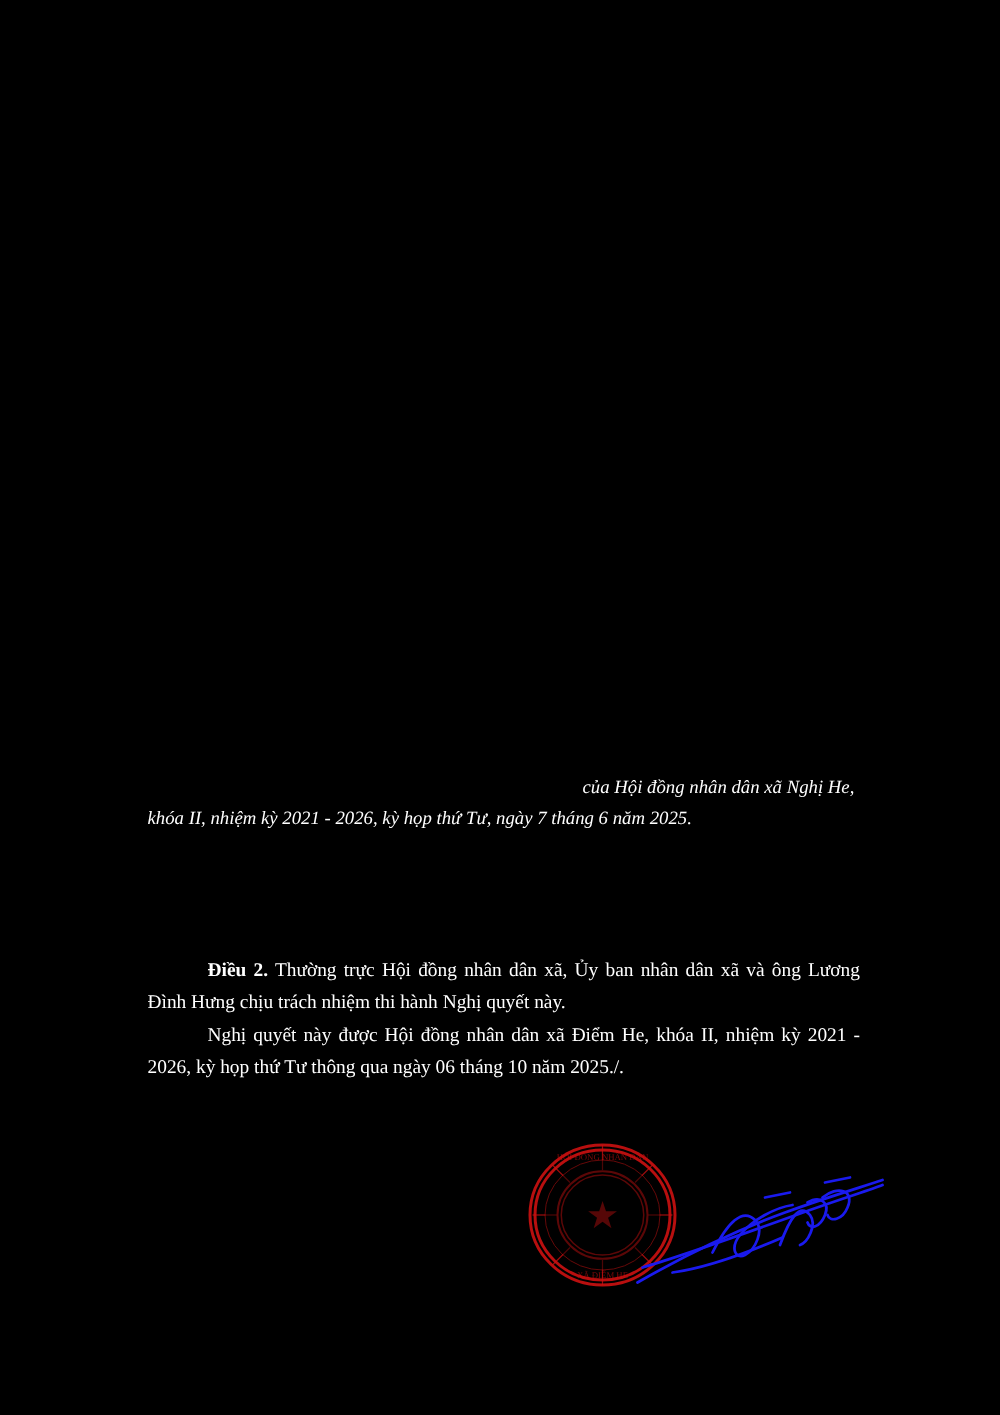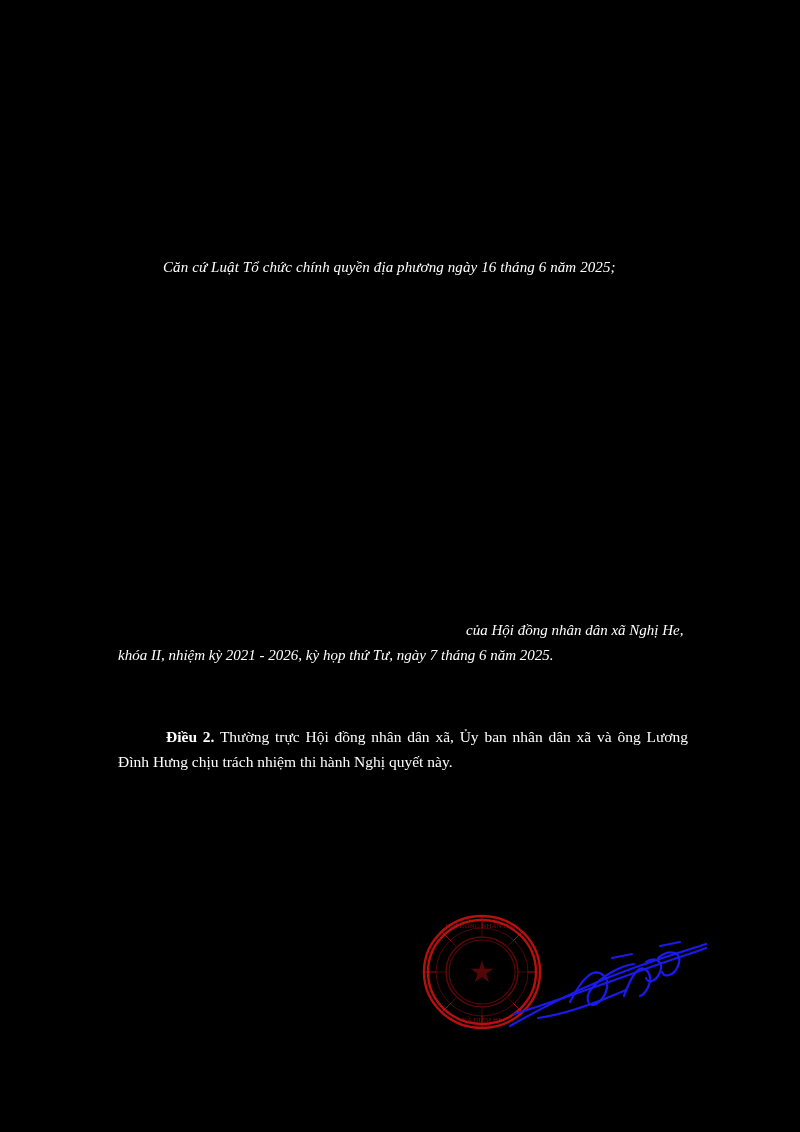--- a/index.html
+++ b/index.html
@@ -50,21 +50,21 @@
   #para-hdnd .masked {
     
     display: inline-block;
     width: 348px;
     height: 1px;
   }
 
   
   #para-dieu2 {
     left: 118px;
-    top: 724px;
+    top: 764px;
     width: 570px;
     font-size: 15.5px;
     line-height: 25px;
     text-align: justify;
   }
   #para-dieu2 .indent { display: inline-block; width: 48px; }
 
   
   #para-thongqua {
     left: 118px;
@@ -97,27 +97,27 @@
     top: 10px;
     width: 200px;
     height: 120px;
   }
 </style>
 </head>
 <body>
 
 <div id="page">
 
-  <div class="doc-text" id="line-canccu">Căn cứ Luật Tổ chức chính quyền địa phương ngày 16 tháng 6 năm 2025;</div>
 
   <div class="doc-text" id="para-hdnd"><span class="masked"></span><span>của Hội đồng nhân dân xã Nghị He,</span>
 <span>khóa II, nhiệm kỳ 2021 - 2026, kỳ họp thứ Tư, ngày 7 tháng 6 năm 2025.</span></div>
 
   <div class="doc-text" id="para-dieu2"><span class="indent"></span><span class="bold">Điều 2.</span><span> Thường trực Hội đồng nhân dân xã, Ủy ban nhân dân xã và ông Lương Đình Hưng chịu trách nhiệm thi hành Nghị quyết này.</span></div>
 
+  <div class="doc-text" id="para-thongqua"><span class="indent"></span><span>Nghị quyết này được Hội đồng nhân dân xã Điểm He, khóa II, nhiệm kỳ 2021 - 2026, kỳ họp thứ Tư thông qua ngày 06 tháng 10 năm 2025./.</span></div>
 
   <div id="seal-wrap">
 
     <svg id="seal" viewBox="0 0 128 128">
       <g fill="none" stroke="#cc1111" stroke-width="2.4" opacity="0.9">
         <ellipse cx="64" cy="64" rx="58" ry="56"></ellipse>
         <ellipse cx="64" cy="64" rx="54" ry="52"></ellipse>
         <ellipse cx="64" cy="64" rx="36" ry="35" stroke-width="1.6"></ellipse>
         <ellipse cx="64" cy="64" rx="33" ry="32" stroke-width="1.2"></ellipse>
       </g>

